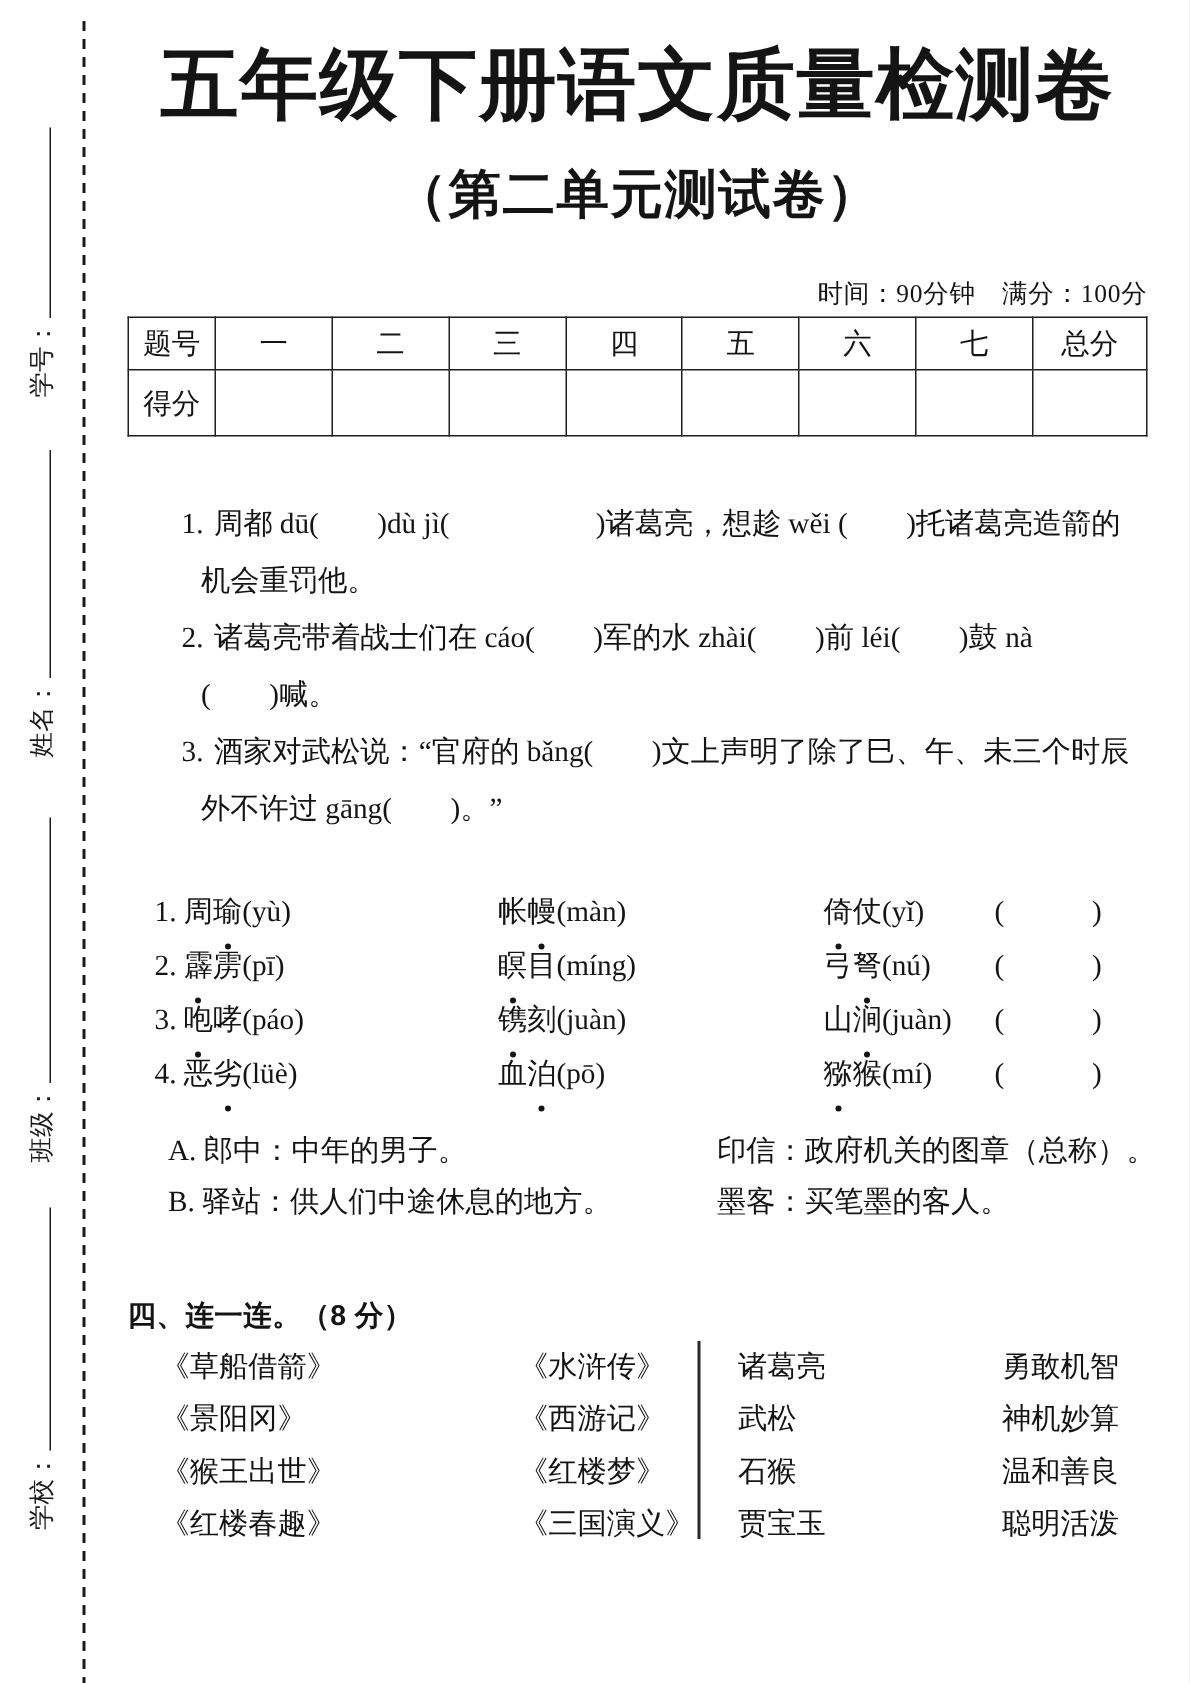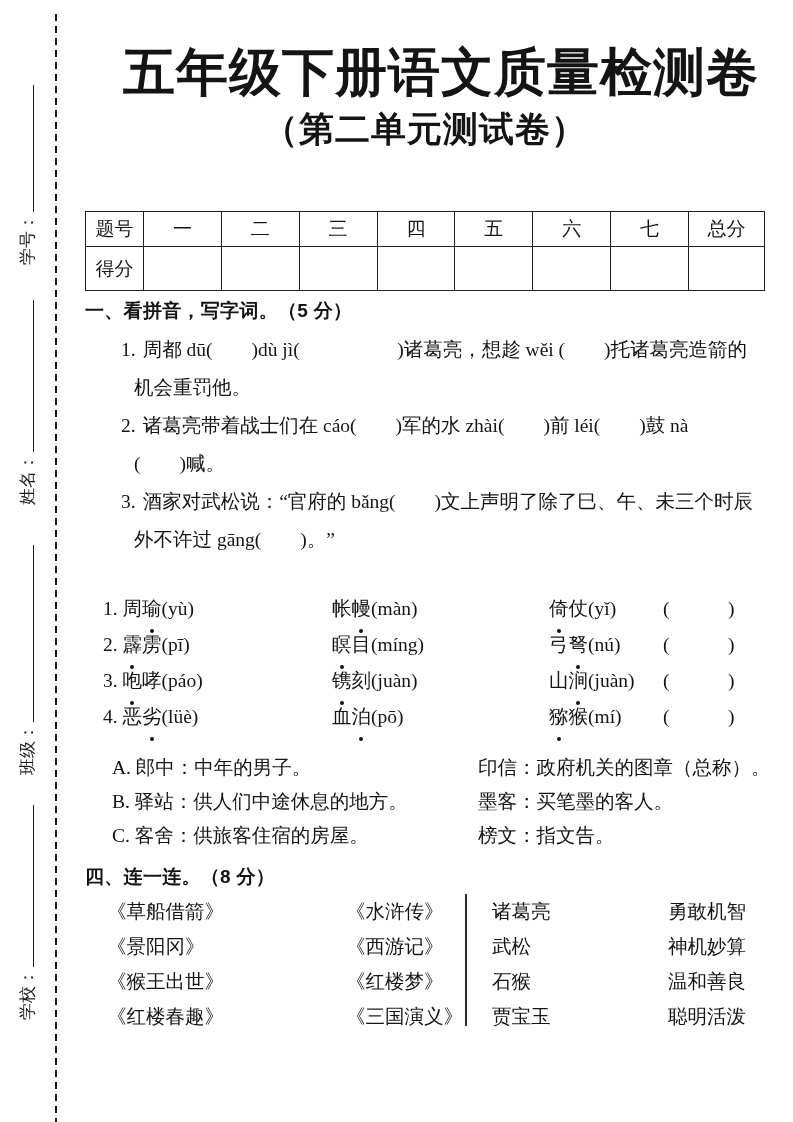--- a/index.html
+++ b/index.html
@@ -18,21 +18,21 @@
     position:absolute; left:16px; height:22px;
     transform:rotate(-90deg); transform-origin:0 0;
     display:flex; align-items:flex-end;
   }
   .side-label { font-size:17px; line-height:20px; white-space:nowrap; color:#1b1b1b; }
   .side-line { flex:1 1 auto; border-bottom:1.5px solid #1b1b1b; margin:0 0 4px 2px; }
 
   .content { position:absolute; left:85px; top:0; width:680px; height:1122px; }
 
   .title {
-    position:absolute; top:22px; left:0; width:100%; margin:16px;
+    position:absolute; top:22px; left:0; width:100%; margin:0;
     text-align:center; font-size:52px; font-weight:700; letter-spacing:1px;
     font-family:"Liberation Serif", serif;
   }
   .subtitle {
     position:absolute; top:106px; left:0; width:100%;
     text-align:center; font-size:35px; letter-spacing:1px;font-weight:bold;
   }
   .meta {
     position:absolute; top:184px; right:0; font-size:17px; letter-spacing:0.5px;
   }
@@ -102,20 +102,21 @@
       </div>
       <div class="side-field" style="top: 1020px; width: 215px;">
         <span class="side-label">学校：</span>
         <span class="side-line"></span>
       </div>
     </div>
 
   <div class="content">
     <h1 class="title">五年级下册语文质量检测卷</h1>
     <div class="subtitle">（第二单元测试卷）</div>
+    <div class="meta">时间：90分钟　满分：100分</div>
 
     <table class="score-table">
       <colgroup>
         <col style="width:58px">
         <col>
           <col>
           <col>
           <col>
           <col>
           <col>
@@ -141,21 +142,20 @@
             <td></td>
             <td></td>
             <td></td>
             <td></td>
             <td></td>
             <td></td>
           </tr>
         </tbody>
     </table>
 
-    <div class="sec-heading s1h">一、看拼音，写字词。（5 分）</div>
     <div id="s1-items">
         <div class="s1item">
           <div class="l1"><span class="qnum">1.</span><span class="qtext">周都 dū(　　)dù jì(　　　　　)诸葛亮，想趁 wěi (　　)托诸葛亮造箭的</span></div>
           <div class="l2">机会重罚他。</div>
         </div>
         <div class="s1item">
           <div class="l1"><span class="qnum">2.</span><span class="qtext">诸葛亮带着战士们在 cáo(　　)军的水 zhài(　　)前 léi(　　)鼓 nà</span></div>
           <div class="l2">(　　)喊。</div>
         </div>
         <div class="s1item">
@@ -193,24 +193,20 @@
 
     <div id="s3-rows">
         <div class="s3row">
           <span class="s3c" style="left: 27px;">A. 郎中：中年的男子。</span>
           <span class="s3c" style="left: 393px;">印信：政府机关的图章（总称）。</span>
         </div>
         <div class="s3row">
           <span class="s3c" style="left: 27px;">B. 驿站：供人们中途休息的地方。</span>
           <span class="s3c" style="left: 393px;">墨客：买笔墨的客人。</span>
         </div>
-        <div class="s3row">
-          <span class="s3c" style="left: 27px;">C. 客舍：供旅客住宿的房屋。</span>
-          <span class="s3c" style="left: 393px;">榜文：指文告。</span>
-        </div>
       </div>
 
     <div class="sec-heading s4h">四、连一连。（8 分）</div>
     <div id="s4-grid">
         <div class="s4row">
           <span class="s4c" style="left: 22px;">《草船借箭》</span>
           <span class="s4c" style="left: 261px;">《水浒传》</span>
           <span class="s4c" style="left: 407px;">诸葛亮</span>
           <span class="s4c" style="left: 583px;">勇敢机智</span>
         </div>

